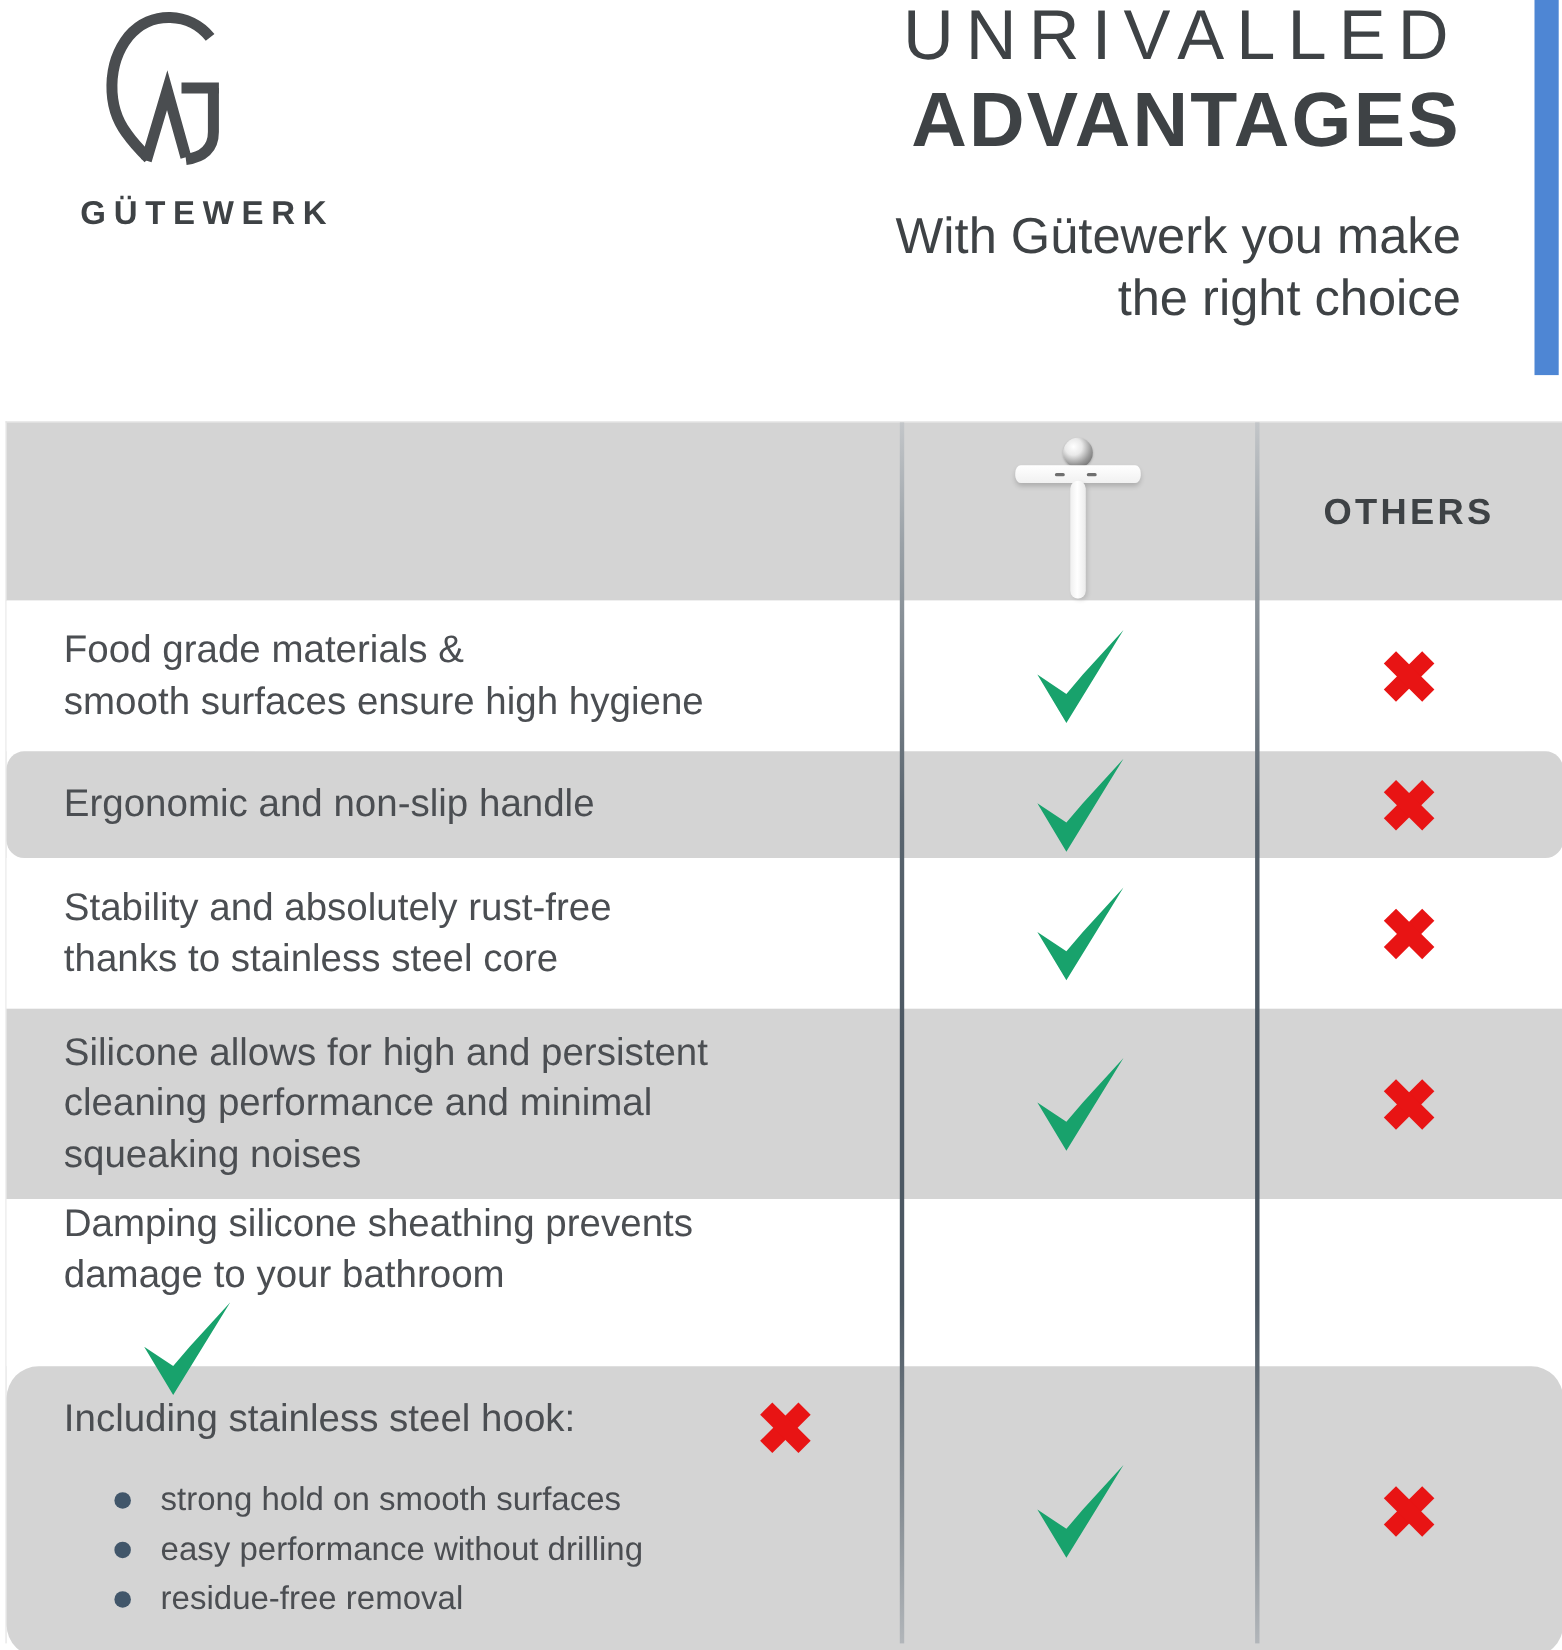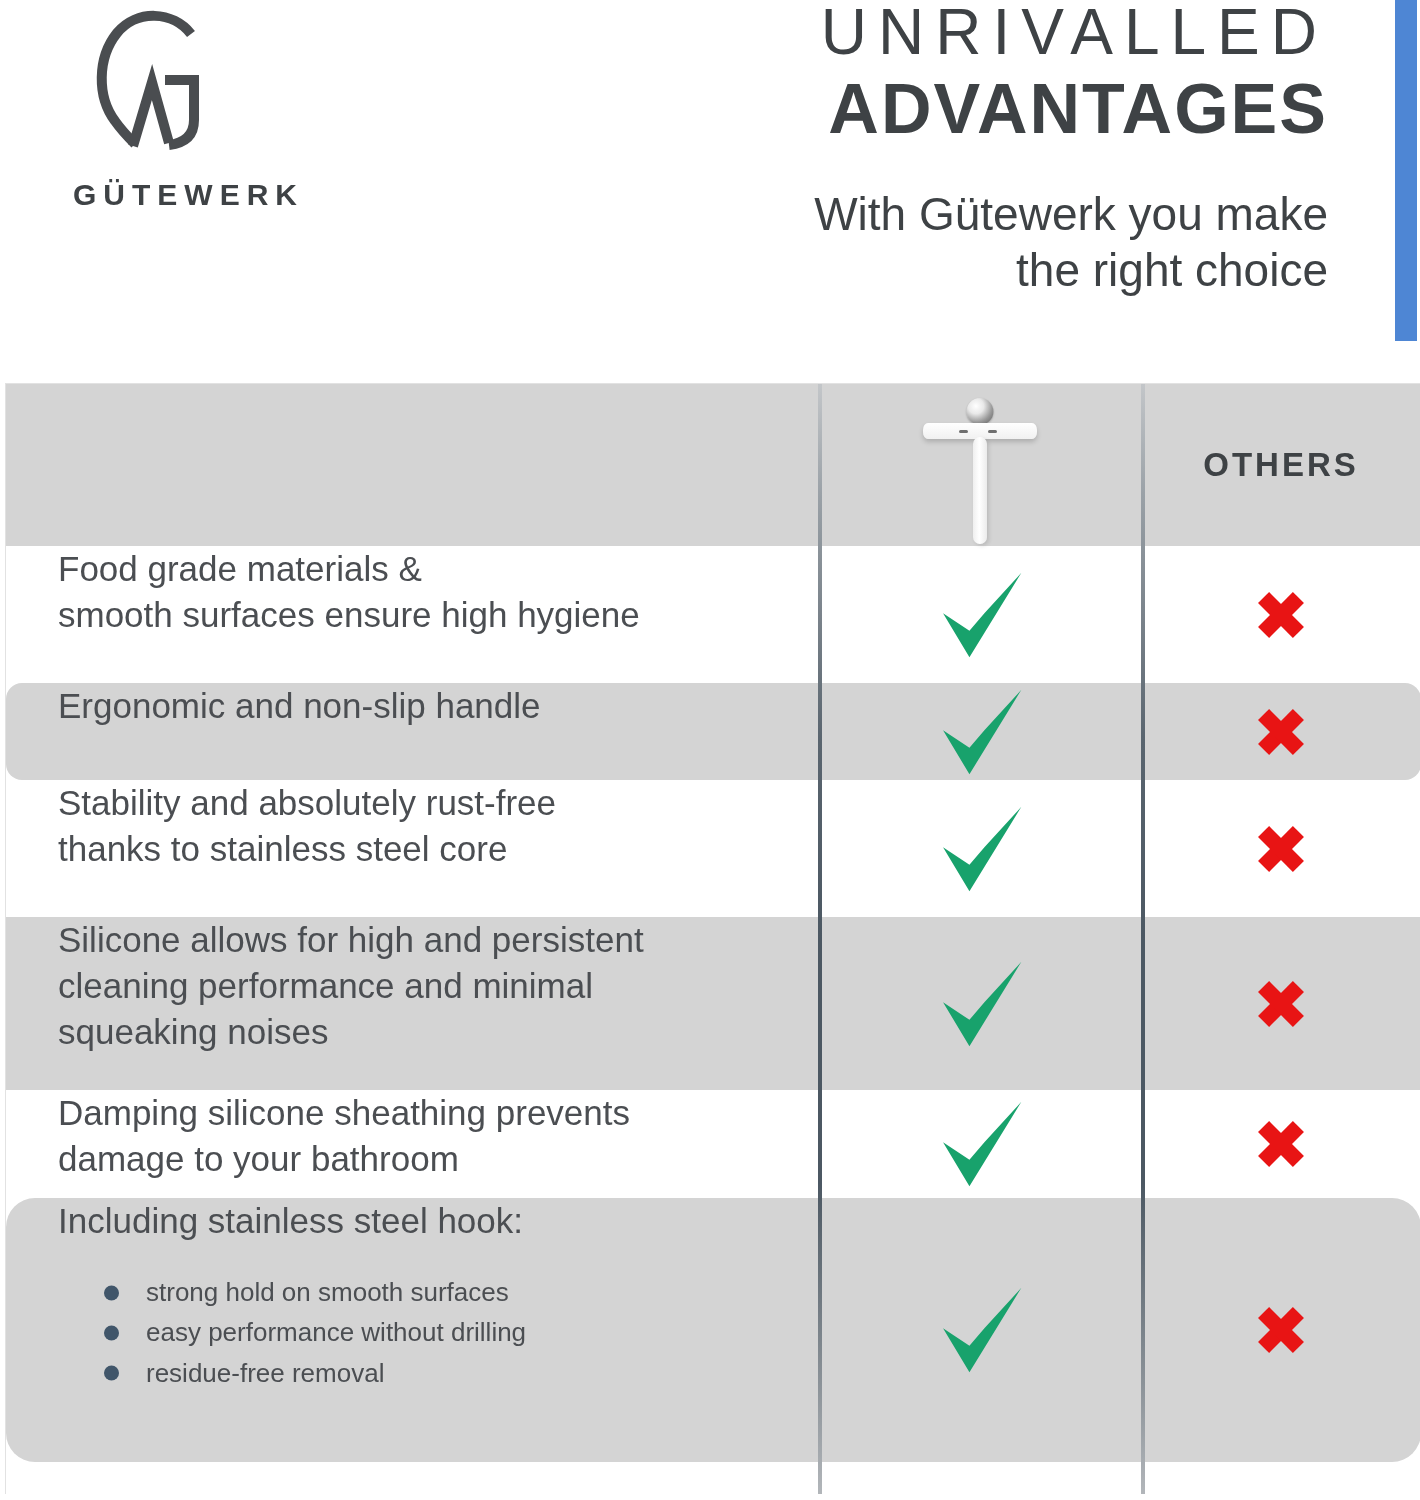--- a/index.html
+++ b/index.html
@@ -41,38 +41,38 @@
     border-top:1px solid #e2e2e2;border-left:1px solid #e2e2e2;
   }
   .row{display:flex;width:100%;}
   .row-gray{background:var(--row-gray,#d4d4d4);}
   .row-white{background:#ffffff;}
   .thead{height:162px;}
   #rows .row:nth-child(1){height:137px;}
   #rows .row:nth-child(2){height:97px;border-radius:16px;}
   #rows .row:nth-child(3){height:137px;}
   #rows .row:nth-child(4){height:173px;}
-  #rows .row:nth-child(5){height:108px;}
+  #rows .row:nth-child(5){height:152px;flex-direction:column;}
   #rows .row:nth-child(6){height:264px;border-radius:29px;}
 
   .cell-feature{
     width:812px;box-sizing:border-box;padding-left:52px;padding-right:30px;
-    display:flex;flex-direction:column;justify-content:flex-start;
+    display:flex;flex-direction:column;justify-content:center;
   }
   .cell-check{width:323px;display:flex;align-items:center;justify-content:center;}
   .cell-cross{flex:1;display:flex;align-items:center;justify-content:center;}
 
   .feature-line{
     font-size:35px;line-height:1.32;color:var(--text-dark,#4b4e52);
     font-weight:400;
   }
   ul.bullets{list-style:none;margin:24px 0 0 0;padding:0 0 0 40px;}
   ul.bullets li{
     position:relative;padding-left:48px;margin:9px 0;
-    font-size:26px;line-height:1.2;color:var(--text-dark,#4b4e52);
+    font-size:30px;line-height:1.2;color:var(--text-dark,#4b4e52);
   }
   ul.bullets li::before{
     content:"";position:absolute;left:6px;top:50%;transform:translateY(-50%);
     width:15px;height:15px;border-radius:50%;
     background:var(--bullet-slate,#41566a);
   }
 
   .others-label{
     font-size:33px;font-weight:700;letter-spacing:3px;
     color:var(--heading-dark,#3e4245);

